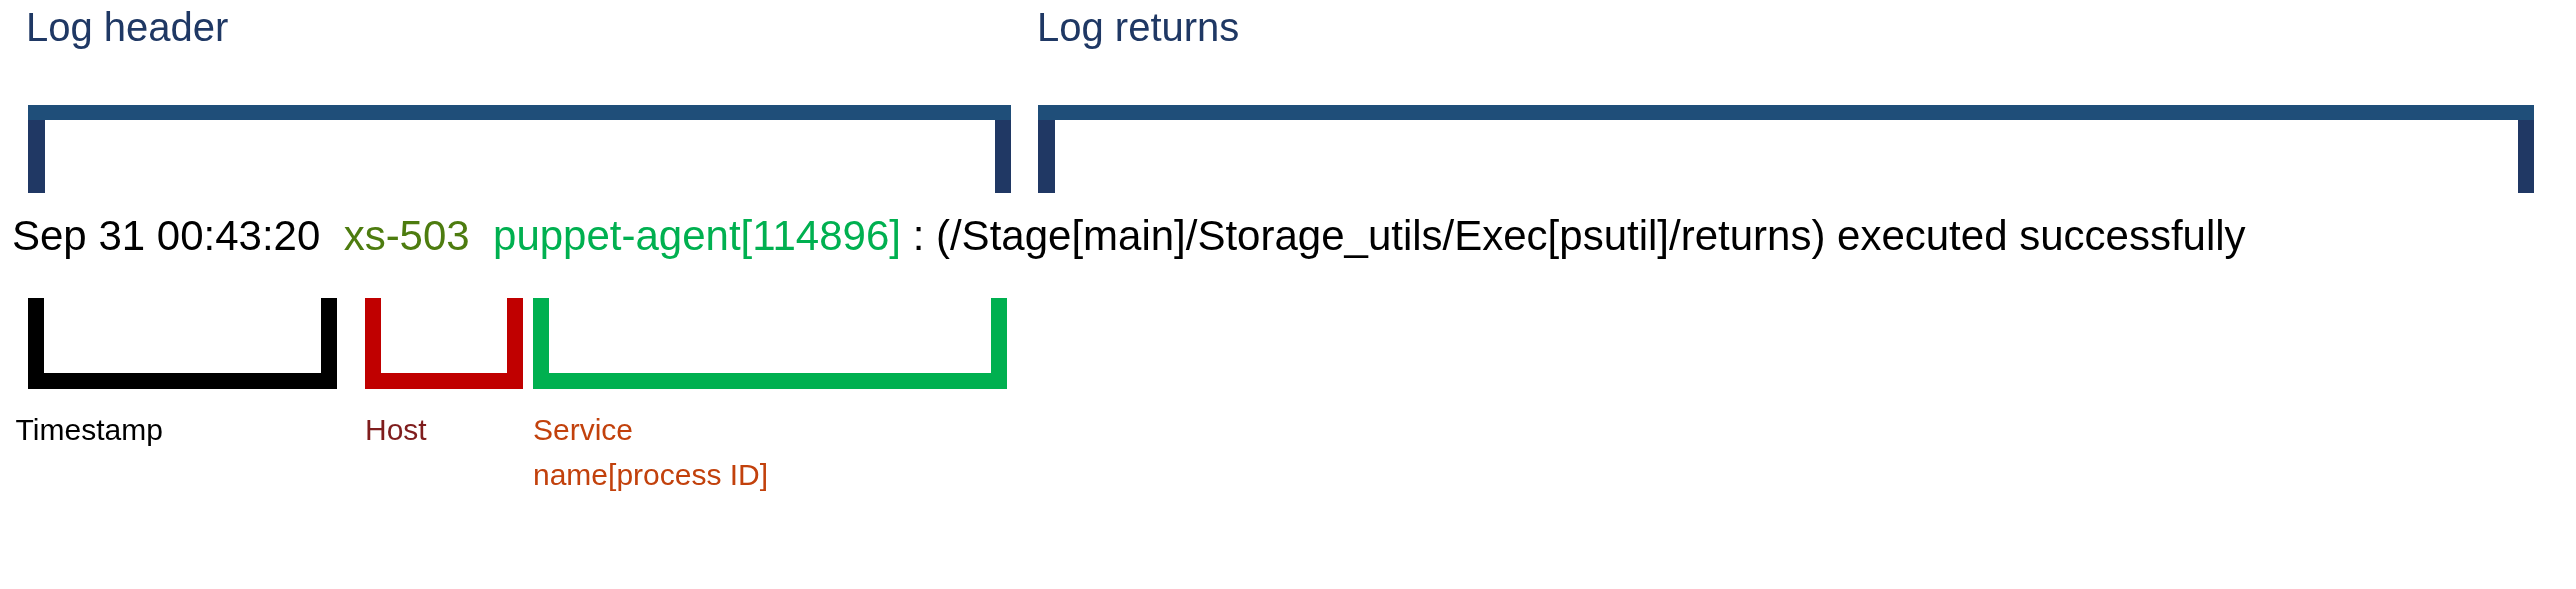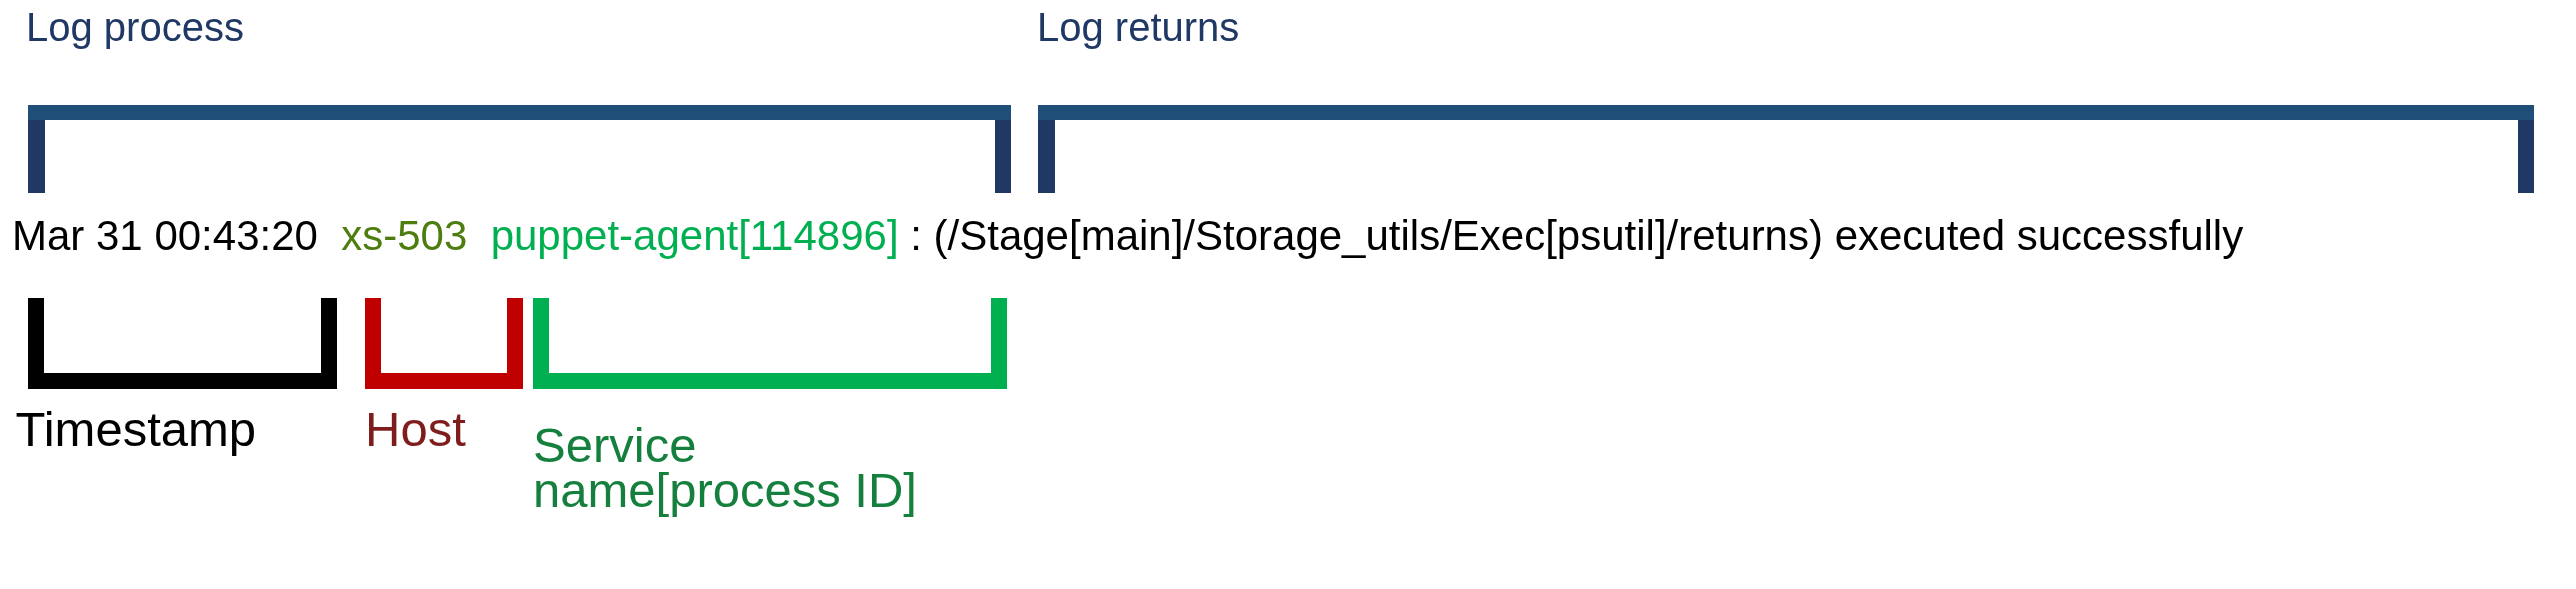--- a/index.html
+++ b/index.html
@@ -97,51 +97,51 @@
     color: #000000;
   }
   #log-line span { white-space: pre; }
   .c-black { color: #000000; }
   .c-red   { color: #4d7c0f; }
   .c-green { color: #00B050; }
 
   
   .cap {
     position: absolute;
-    font-size: 49px;
+    font-size: 30px;
     line-height: 45px;
   }
   #cap-timestamp { left: 15.6px;  top: 407px; color: #000000; white-space: nowrap; }
   #cap-host      { left: 365px; top: 407px; color: #7f1d1d; white-space: nowrap; }
-  #cap-service   { left: 533px; top: 407px; color: #15803d; width: 486px; margin-top: 16px; }
+  #cap-service   { left: 533px; top: 407px; color: #c2410c; width: 486px; }
   #cap-service .l2 { display: block; }
 </style>
 </head>
 <body>
 
 <div id="canvas">
 
-  <div class="hdr-label" id="hdr-log-header">Log process</div>
+  <div class="hdr-label" id="hdr-log-header">Log header</div>
 
   <div class="hdr-label" id="hdr-log-message">Log returns</div>
 
   <div class="brace-top" id="brace-log-header">
     <span class="bar"></span>
     <span class="leg l"></span>
     <span class="leg r"></span>
   </div>
 
   <div class="brace-top" id="brace-log-message">
     <span class="bar"></span>
     <span class="leg l"></span>
     <span class="leg r"></span>
   </div>
 
   <div id="log-line">
-    <span class="c-black">Mar 31 00:43:20 </span>
+    <span class="c-black">Sep 31 00:43:20 </span>
     <span class="c-red">xs-503 </span>
     <span class="c-green">puppet-agent[114896]</span>
     <span class="c-black">: (/Stage[main]/Storage_utils/Exec[psutil]/returns) executed successfully</span>
   </div>
 
   <div class="brace-bot" id="brace-timestamp">
     <span class="bar"></span>
     <span class="leg l"></span>
     <span class="leg r"></span>
   </div>

